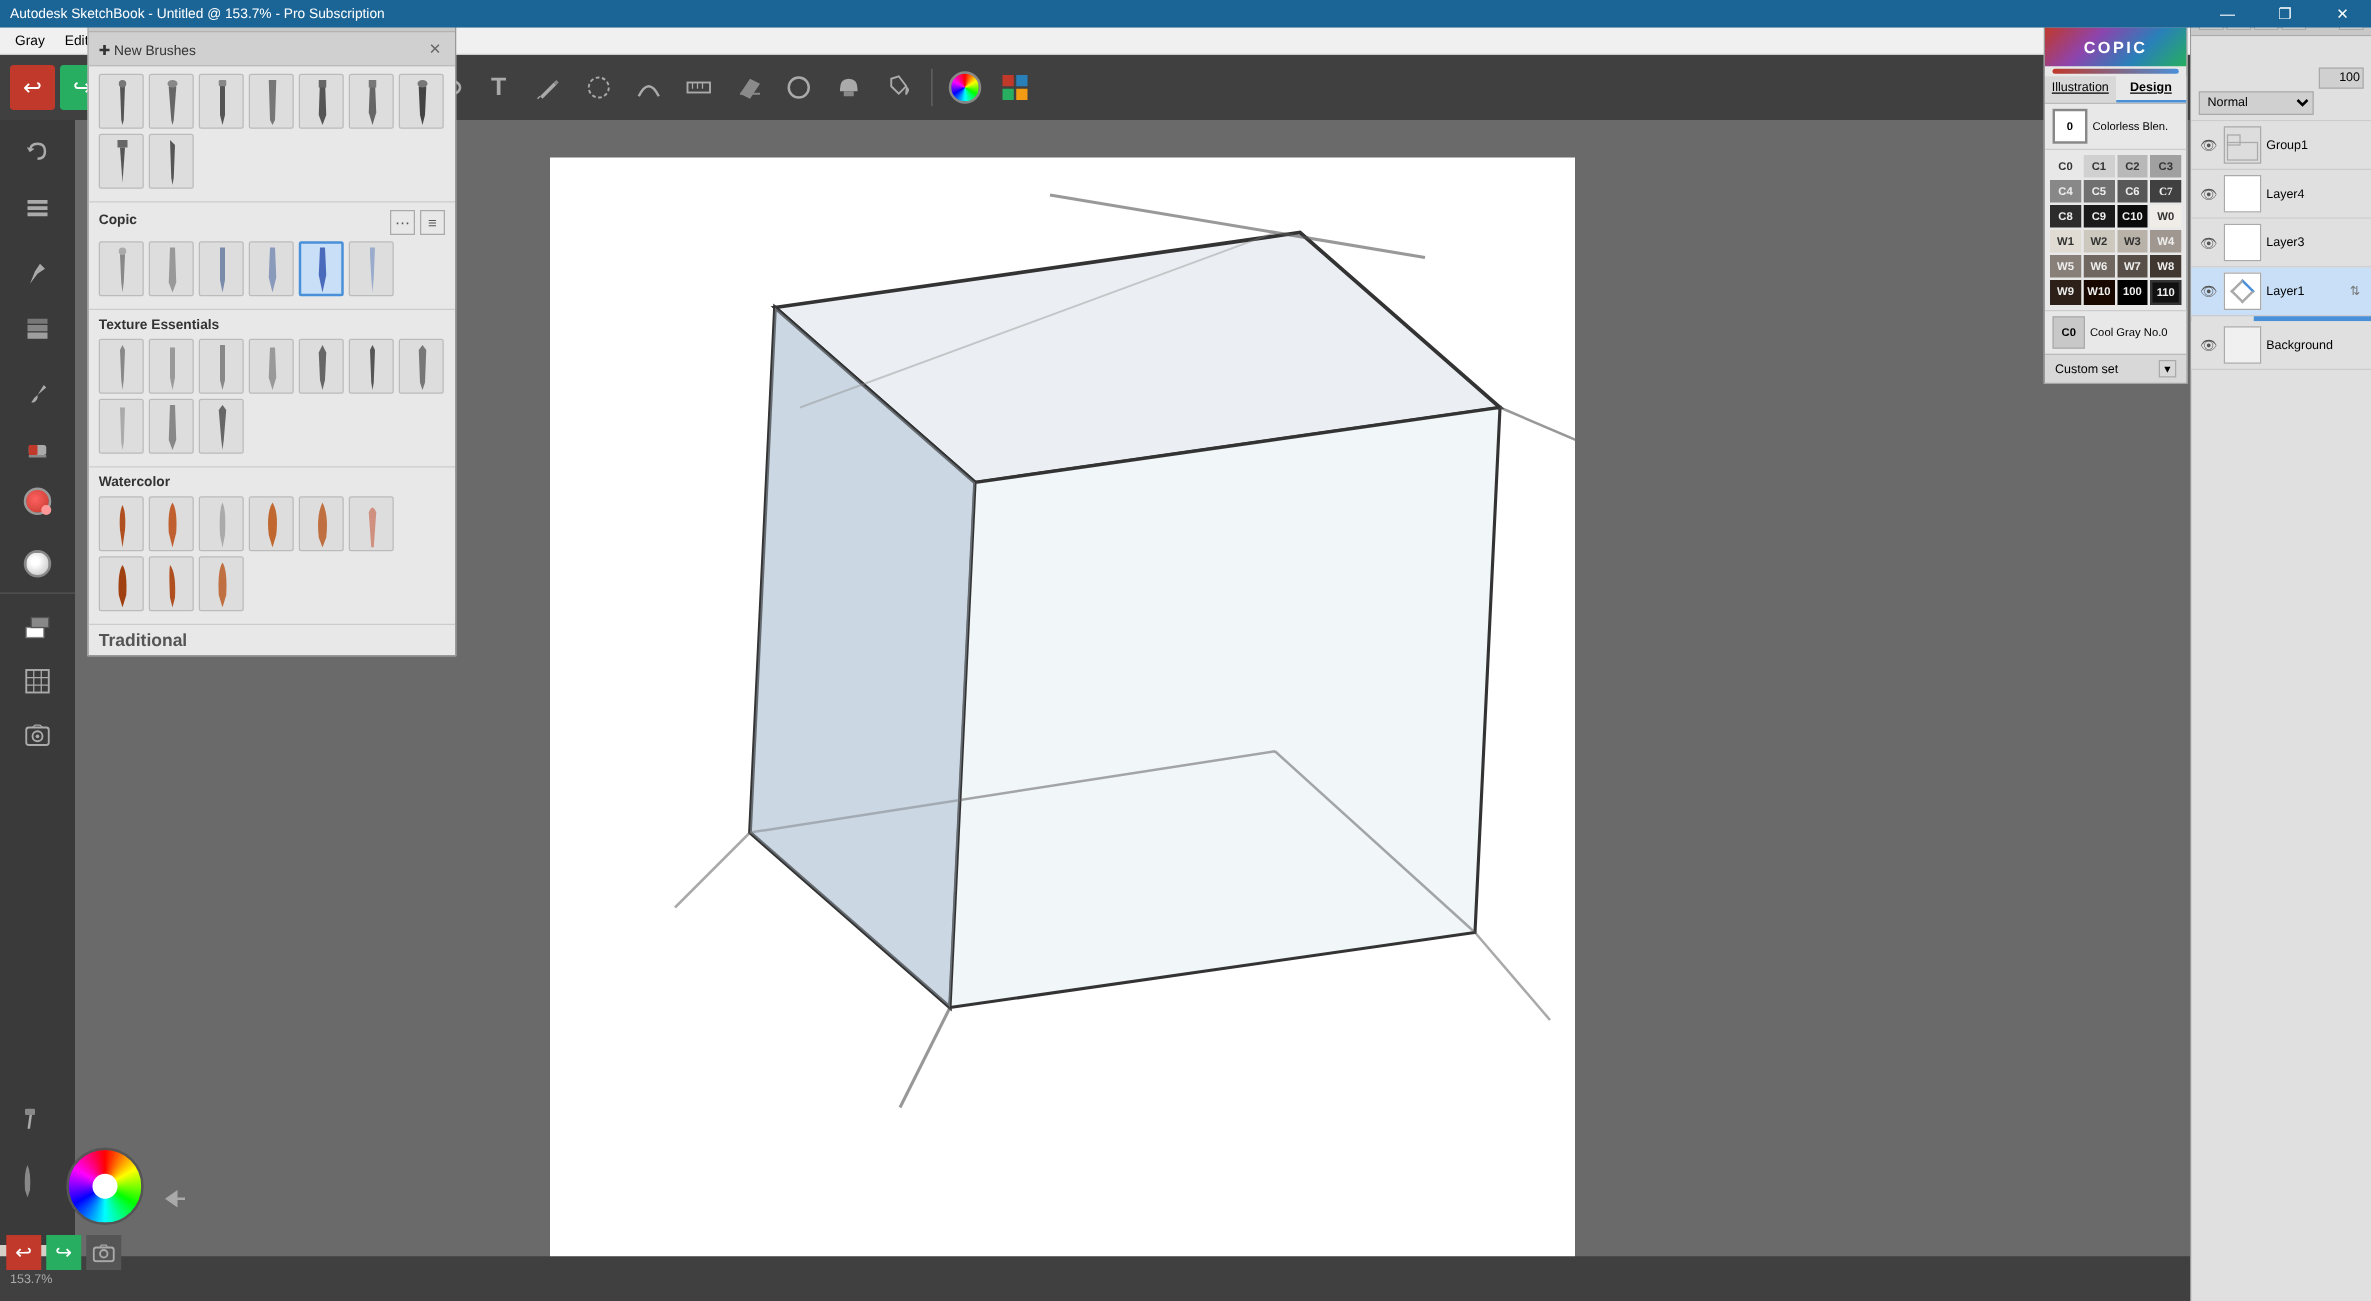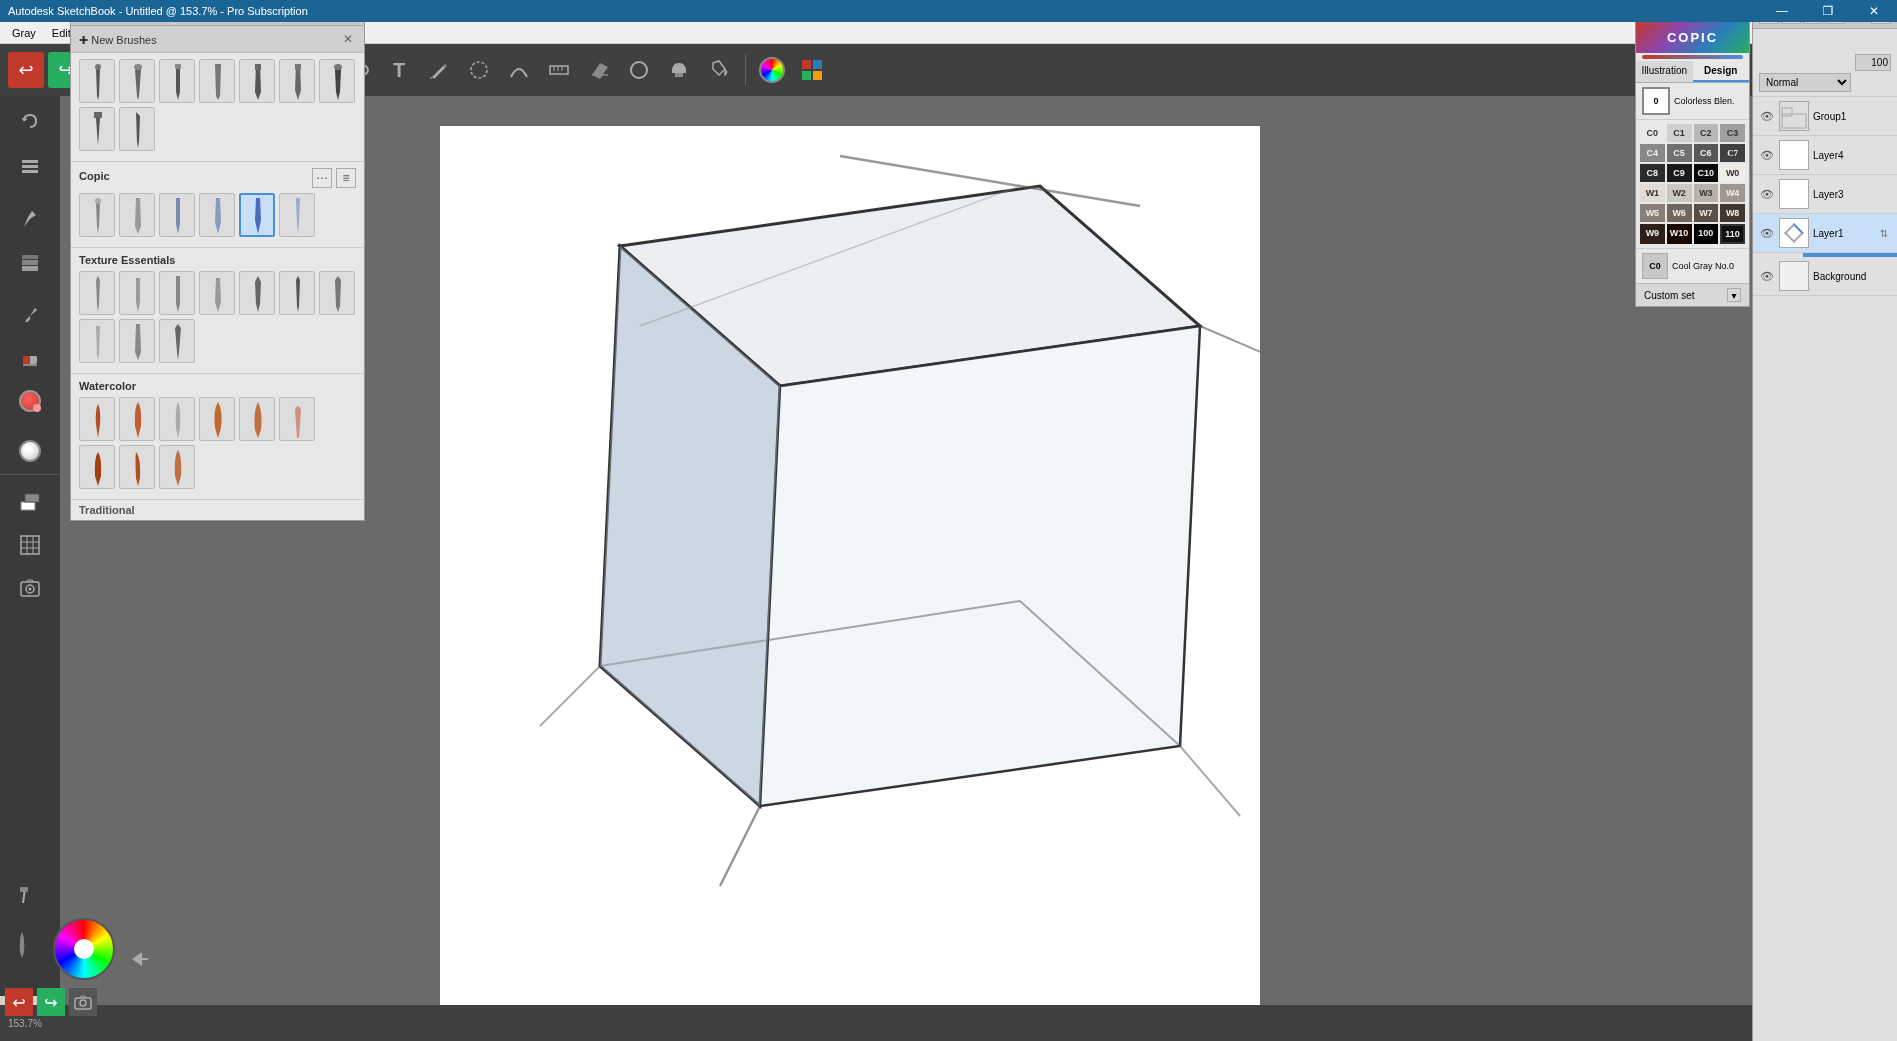--- a/index.html
+++ b/index.html
@@ -262,20 +262,21 @@
       display: flex;
       border-bottom: 1px solid #aaa;
     }
     .copic-tab {
       flex: 1;
       text-align: center;
       padding: 4px;
       font-size: 10px;
       cursor: pointer;
       background: #d8d8d8;
+      text-decoration: underline;
     }
     .copic-tab.active {
       background: #e8e8e8;
       font-weight: bold;
       border-bottom: 2px solid #4a90d9;
     }
     .colorless-row {
       display: flex;
       align-items: center;
       padding: 4px 6px;
@@ -909,21 +910,21 @@
         </svg>
       </div>
       <div class="brush-item">
         <svg class="brush-svg">
           <path d="M11 2 Q15 8 14 28 L11 38 L8 28 Q7 8 11 2" fill="#c07040"></path>
         </svg>
       </div>
     </div>
   </div>
 
-  <div style="padding: 4px 8px; font-size:11px; font-weight:bold; color:#555;">Traditional</div>
+  <div style="padding: 4px 8px; font-size:14px; font-weight:bold; color:#555;">Traditional</div>
 </div>
 
 <div id="copic-library" style="position:absolute; right:147px; top:0; width:115px; background:#e8e8e8; border:1px solid #999; z-index:60;">
   <div id="copic-library-header">
     <span style="font-size:11px; font-weight:bold;">Copic Library</span>
     <div style="width:10px; height:10px; background:#888; border-radius:50%; cursor:pointer;"></div>
   </div>
 
   <div class="copic-logo">COPIC</div>
 

